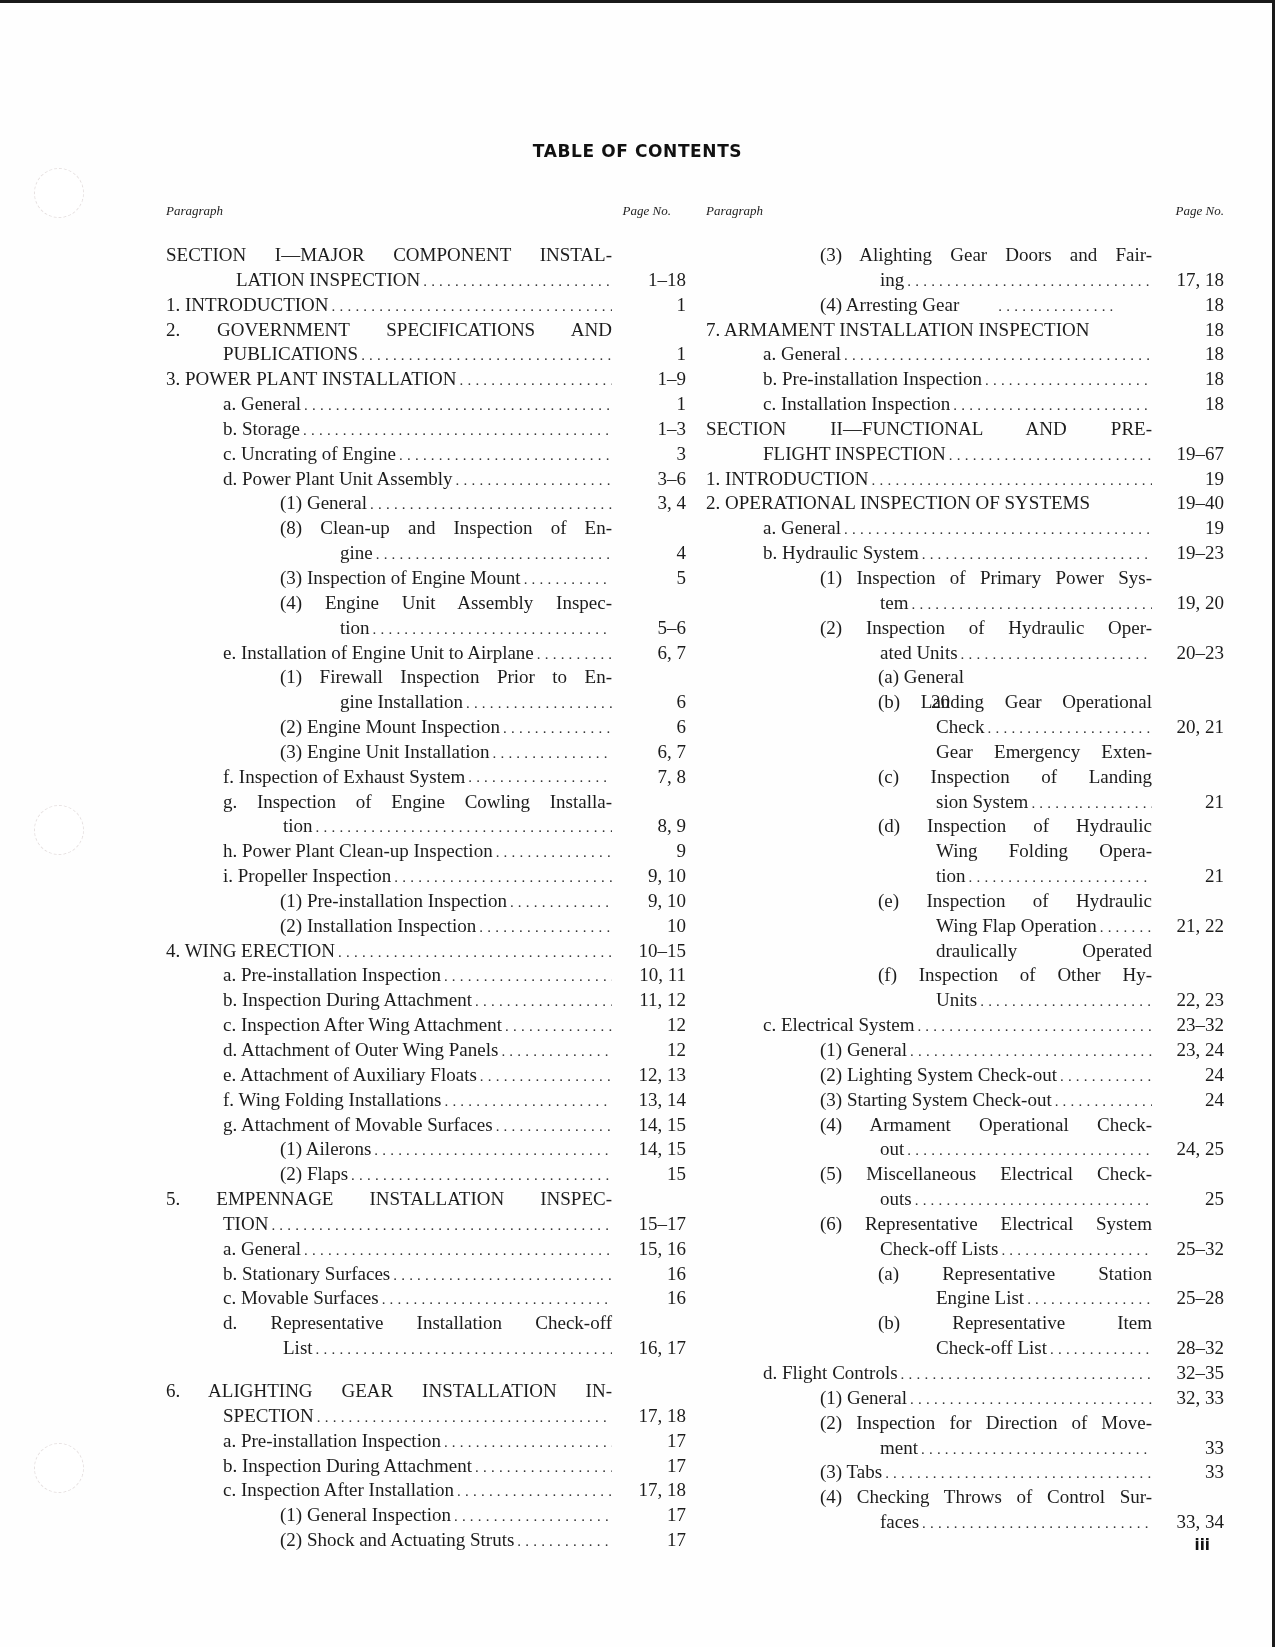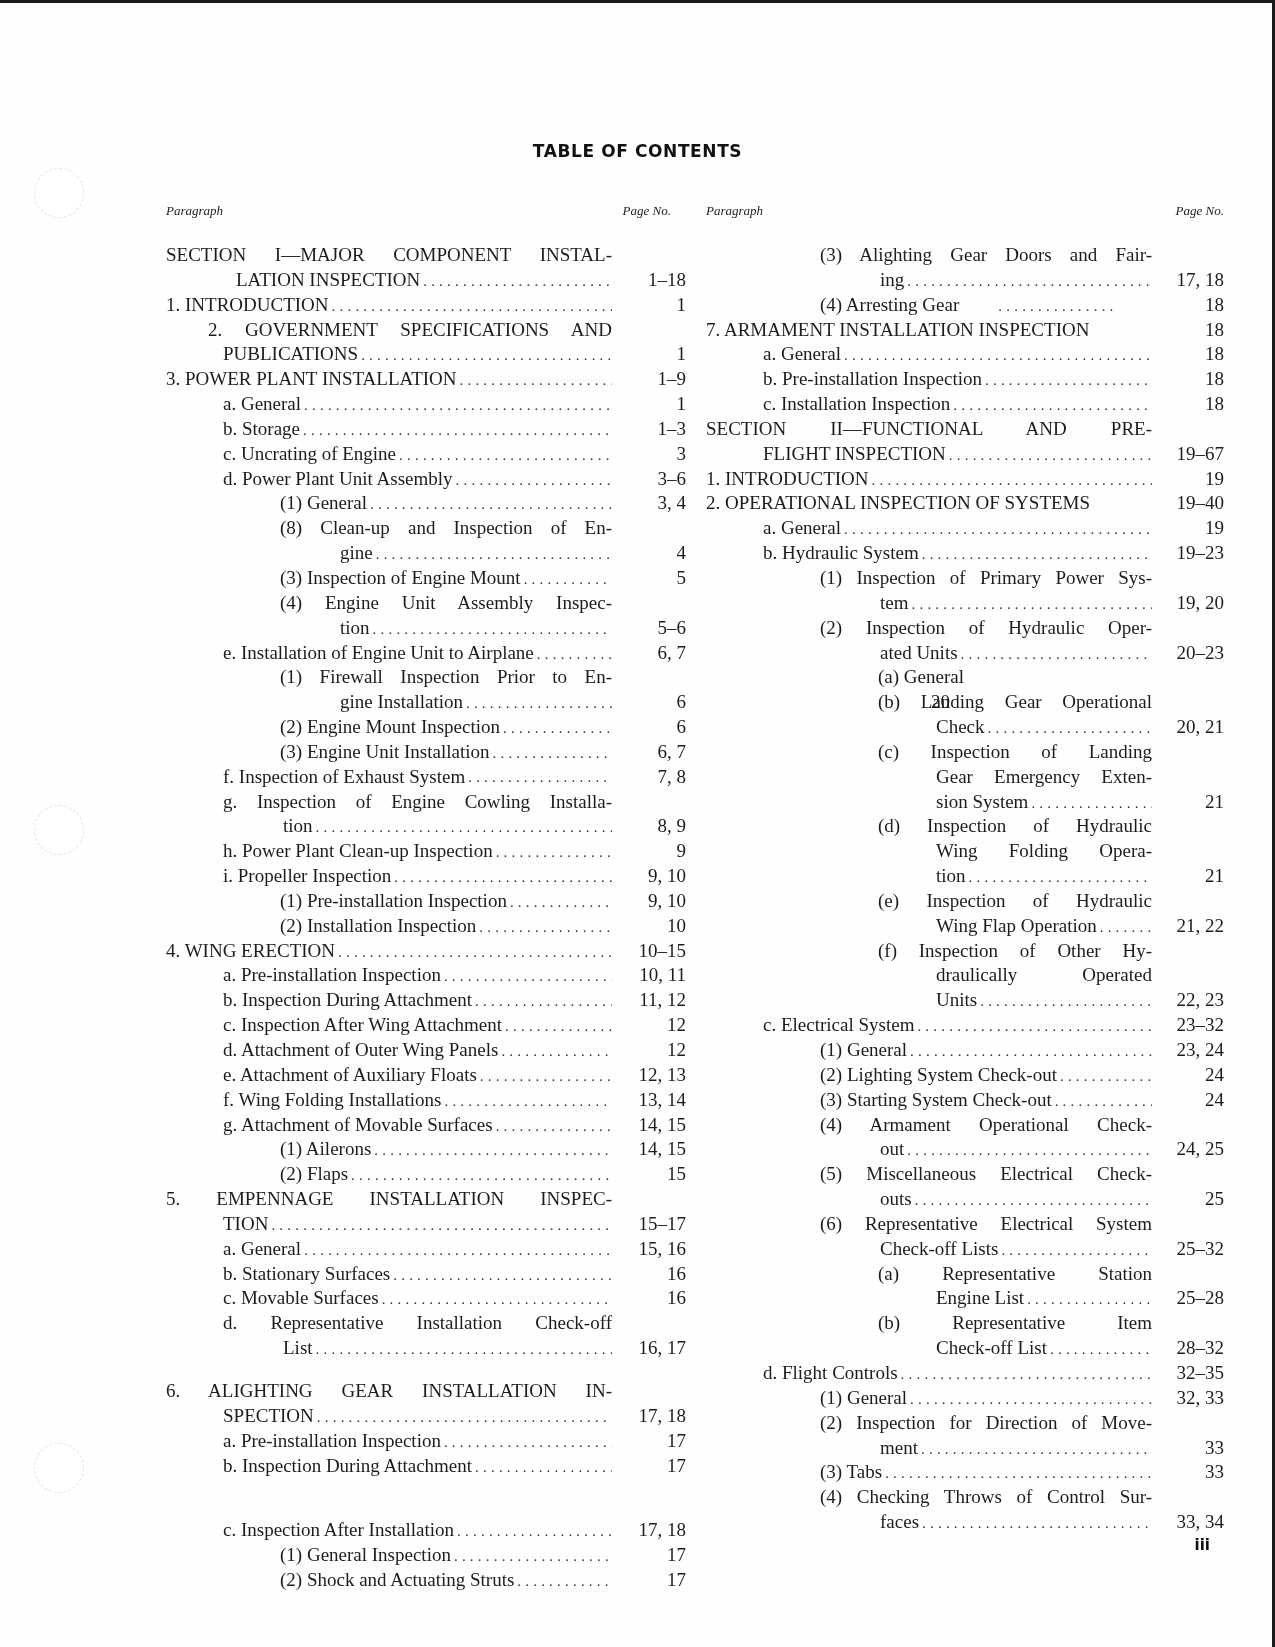--- a/index.html
+++ b/index.html
@@ -79,21 +79,21 @@
         </div>
         <div class="entry">
           <div class="line" style="padding-left: 0px;">
             <span class="txt">1. INTRODUCTION</span>
             <span class="dots">................................................................................</span>
             <span class="pg">1</span>
           </div>
         </div>
         <div class="entry">
           <div class="line" style="padding-left: 0px;">
-            <span class="txt just" style="flex: 1 1 0%; margin-left: 42px;">2. GOVERNMENT SPECIFICATIONS AND</span>
+            <span class="txt just" style="flex: 1 1 0%;">2. GOVERNMENT SPECIFICATIONS AND</span>
             <span class="pg"></span>
           </div>
           <div class="line" style="padding-left: 57px;">
             <span class="txt">PUBLICATIONS</span>
             <span class="dots">................................................................................</span>
             <span class="pg">1</span>
           </div>
         </div>
         <div class="entry">
           <div class="line" style="padding-left: 0px;">
@@ -376,21 +376,21 @@
           </div>
         </div>
         <div class="entry">
           <div class="line" style="padding-left: 57px;">
             <span class="txt">b. Inspection During Attachment</span>
             <span class="dots">................................................................................</span>
             <span class="pg">17</span>
           </div>
         </div>
         <div class="entry">
-          <div class="line" style="padding-left: 57px; margin-top: 40px;">
+          <div class="line" style="padding-left: 57px;">
             <span class="txt">c. Inspection After Installation</span>
             <span class="dots">................................................................................</span>
             <span class="pg">17, 18</span>
           </div>
         </div>
         <div class="entry">
           <div class="line" style="padding-left: 114px;">
             <span class="txt">(1) General Inspection</span>
             <span class="dots">................................................................................</span>
             <span class="pg">17</span>
@@ -531,29 +531,29 @@
             <span class="txt just" style="flex: 1 1 0%;">(b) Landing Gear Operational</span>
             <span class="pg"></span>
           </div>
           <div class="line" style="padding-left: 230px;">
             <span class="txt">Check</span>
             <span class="dots">................................................................................</span>
             <span class="pg">20, 21</span>
           </div>
         </div>
         <div class="entry">
+          <div class="line" style="padding-left: 230px;">
+            <span class="txt just" style="flex: 1 1 0%;">Gear Emergency Exten-</span>
+            <span class="pg"></span>
+          </div>
           <div class="line" style="padding-left: 172px;">
             <span class="txt just" style="flex: 1 1 0%;">(c) Inspection of Landing</span>
             <span class="pg"></span>
           </div>
           <div class="line" style="padding-left: 230px;">
-            <span class="txt just" style="flex: 1 1 0%;">Gear Emergency Exten-</span>
-            <span class="pg"></span>
-          </div>
-          <div class="line" style="padding-left: 230px;">
             <span class="txt">sion System</span>
             <span class="dots">................................................................................</span>
             <span class="pg">21</span>
           </div>
         </div>
         <div class="entry">
           <div class="line" style="padding-left: 172px;">
             <span class="txt just" style="flex: 1 1 0%;">(d) Inspection of Hydraulic</span>
             <span class="pg"></span>
           </div>
@@ -572,26 +572,26 @@
             <span class="txt just" style="flex: 1 1 0%;">(e) Inspection of Hydraulic</span>
             <span class="pg"></span>
           </div>
           <div class="line" style="padding-left: 230px;">
             <span class="txt">Wing Flap Operation</span>
             <span class="dots">................................................................................</span>
             <span class="pg">21, 22</span>
           </div>
         </div>
         <div class="entry">
+          <div class="line" style="padding-left: 230px;">
+            <span class="txt just" style="flex: 1 1 0%;">draulically Operated</span>
+            <span class="pg"></span>
+          </div>
           <div class="line" style="padding-left: 172px;">
             <span class="txt just" style="flex: 1 1 0%;">(f) Inspection of Other Hy-</span>
-            <span class="pg"></span>
-          </div>
-          <div class="line" style="padding-left: 230px;">
-            <span class="txt just" style="flex: 1 1 0%;">draulically Operated</span>
             <span class="pg"></span>
           </div>
           <div class="line" style="padding-left: 230px;">
             <span class="txt">Units</span>
             <span class="dots">................................................................................</span>
             <span class="pg">22, 23</span>
           </div>
         </div>
         <div class="entry">
           <div class="line" style="padding-left: 57px;">

